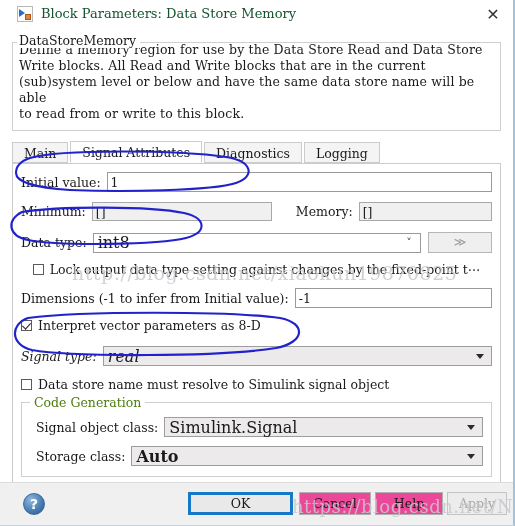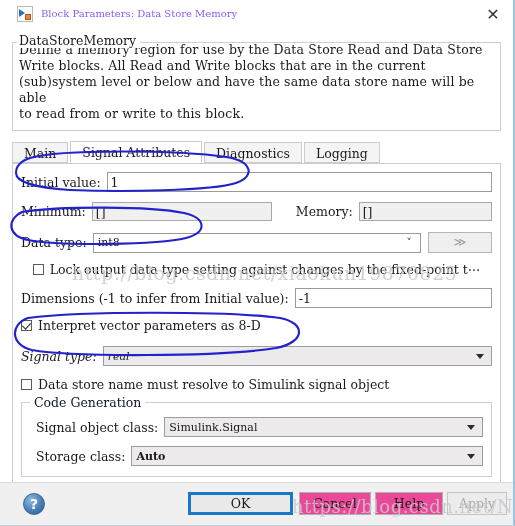--- a/index.html
+++ b/index.html
@@ -35,21 +35,21 @@
     position:absolute;left:1px;top:2px;width:0;height:0;
     border-top:4px solid transparent;border-bottom:4px solid transparent;
     border-left:6px solid #2a6ec4;
   }
   .title-icon .sq{
     position:absolute;right:1px;bottom:1px;width:6px;height:6px;
     background:#e8833a;border:1px solid #a8561c;box-sizing:border-box;
   }
   .title-text{
     font-family:"DejaVu Serif","Liberation Serif",serif;
-    font-size:10px;color:#8b5cf6;letter-spacing:0px;
+    font-size:13px;color:#14532d;letter-spacing:0px;
   }
   .close-btn{
     position:absolute;right:10px;top:4px;width:20px;height:20px;
     display:flex;align-items:center;justify-content:center;
     color:#333;font-size:16px;font-family:"DejaVu Sans",sans-serif;
     cursor:default;
   }
 
   
   .desc-group{
@@ -120,21 +120,21 @@
     overflow:hidden;white-space:nowrap;
   }
   .txtbox.grey{background:#f0f0f0;border:1px solid #a8a8a8;}
 
   
   .combo{
     position:relative;height:20px;border:1px solid #9a9a9a;
     background:#ffffff;box-sizing:border-box;display:flex;align-items:center;
   }
   .combo .val{
-    padding-left:4px;font-size:11px;color:#1a1a1a;
+    padding-left:4px;font-size:16px;color:#1a1a1a;
     font-family:"DejaVu Serif","Liberation Serif",serif;
     flex:1;overflow:hidden;white-space:nowrap;
   }
   .combo .chev{
     width:22px;height:100%;display:flex;align-items:center;justify-content:center;
     font-size:11px;color:#444;
     font-family:"DejaVu Sans",sans-serif;
   }
   .combo.grey{background:#eceaea;border:1px solid #9d9d9d;}
   .combo.grey .val{background:transparent;}
@@ -167,21 +167,21 @@
     font-family:"DejaVu Serif","Liberation Serif",serif;white-space:nowrap;
   }
 
   
   .cg-group{
     margin-top:10px;border:1px solid #cfcfcf;position:relative;
     padding:14px 8px 8px 8px;
   }
   .cg-group .legend{
     position:absolute;top:-8px;left:8px;background:#ffffff;padding:0 4px;
-    font-size:12.5px;color:#0f172a;
+    font-size:12.5px;color:#4d7c0f;
     font-family:"DejaVu Serif","Liberation Serif",serif;
   }
 
   
   .bottombar{
     position:absolute;left:0;right:0;bottom:0;height:42px;
     background:#f0f0f0;border-top:1px solid #dcdcdc;
   }
   .helpball{
     position:absolute;left:23px;top:10px;width:22px;height:22px;border-radius:50%;

